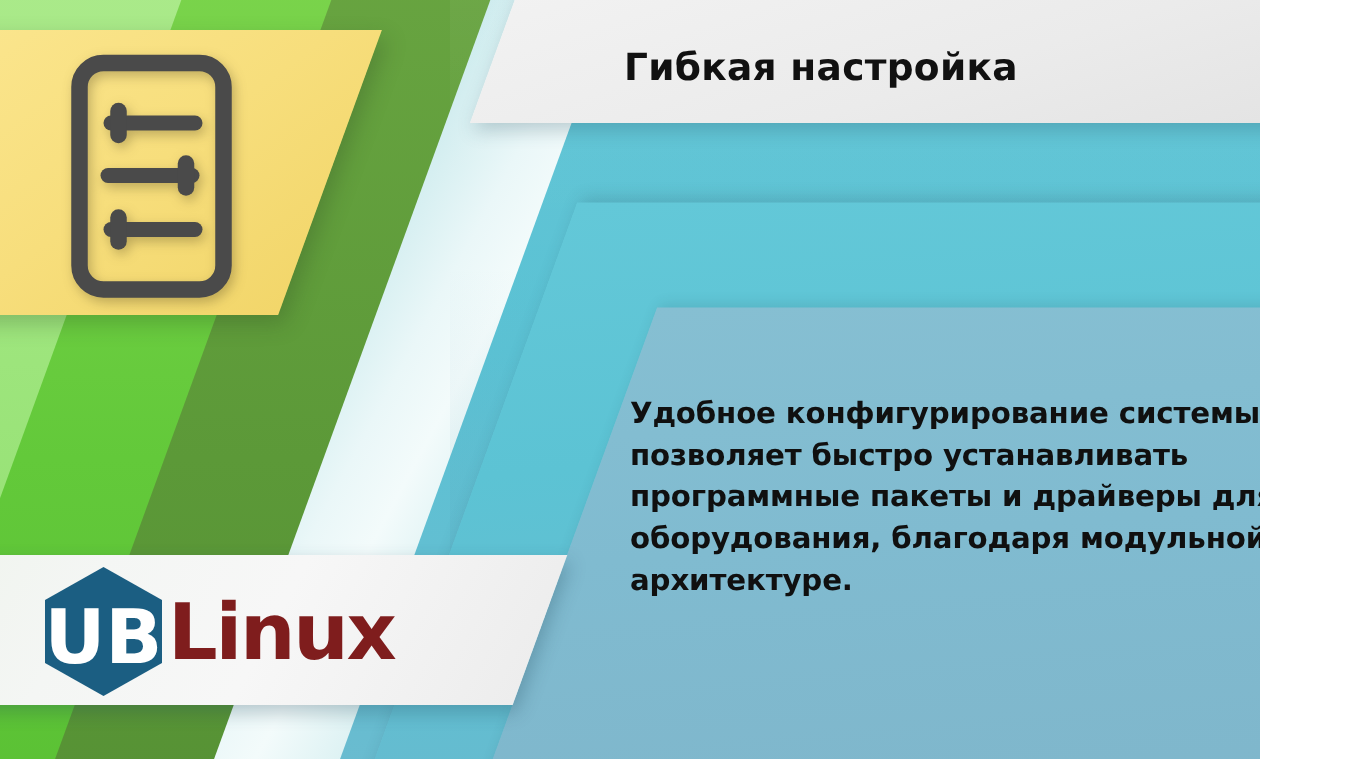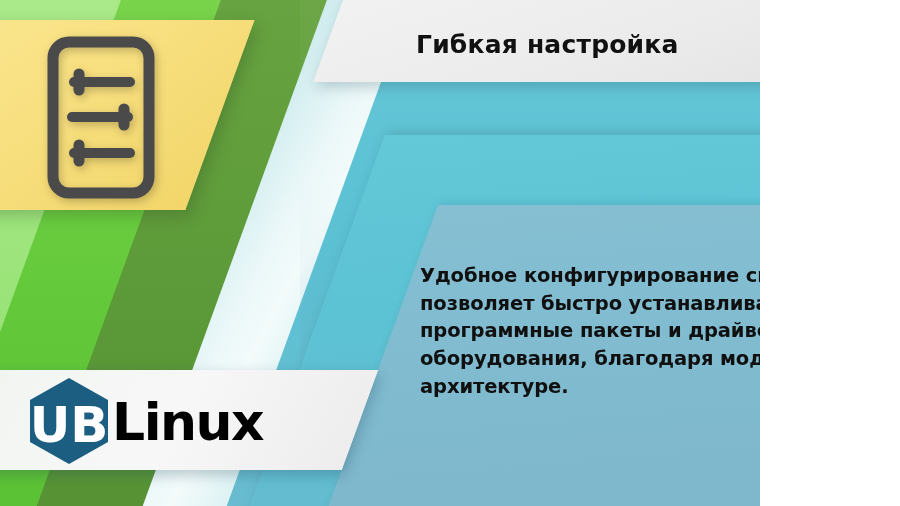--- a/index.html
+++ b/index.html
@@ -6,21 +6,21 @@
     margin: 0;
     padding: 0;
     background: #ffffff;
   }
   body {
     font-family: "DejaVu Sans", sans-serif;
   }
 
   #slide {
     position: relative;
-    width: 760px;
+    width: 840px;
     height: 506px;
     overflow: hidden;
     background: #5BC2D4;
   }
 
   
   .band {
     position: absolute;
     top: -80px;
     height: 700px;
@@ -185,21 +185,21 @@
     width: 86px;
     height: 90px;
     position: relative;
     flex: none;
   }
   #logo-hex svg { width: 100%; height: 100%; display: block; }
   #logo-word {
     font-family: "DejaVu Sans", sans-serif;
     font-weight: bold;
     font-size: 52px;
-    color: #000000;
+    color: #7f1d1d;
     letter-spacing: -1.5px;
     line-height: 1;
     margin-left: -2px;
     margin-top: 2px;
   }
 </style>
 </head>
 <body>
 
 <div id="slide">

